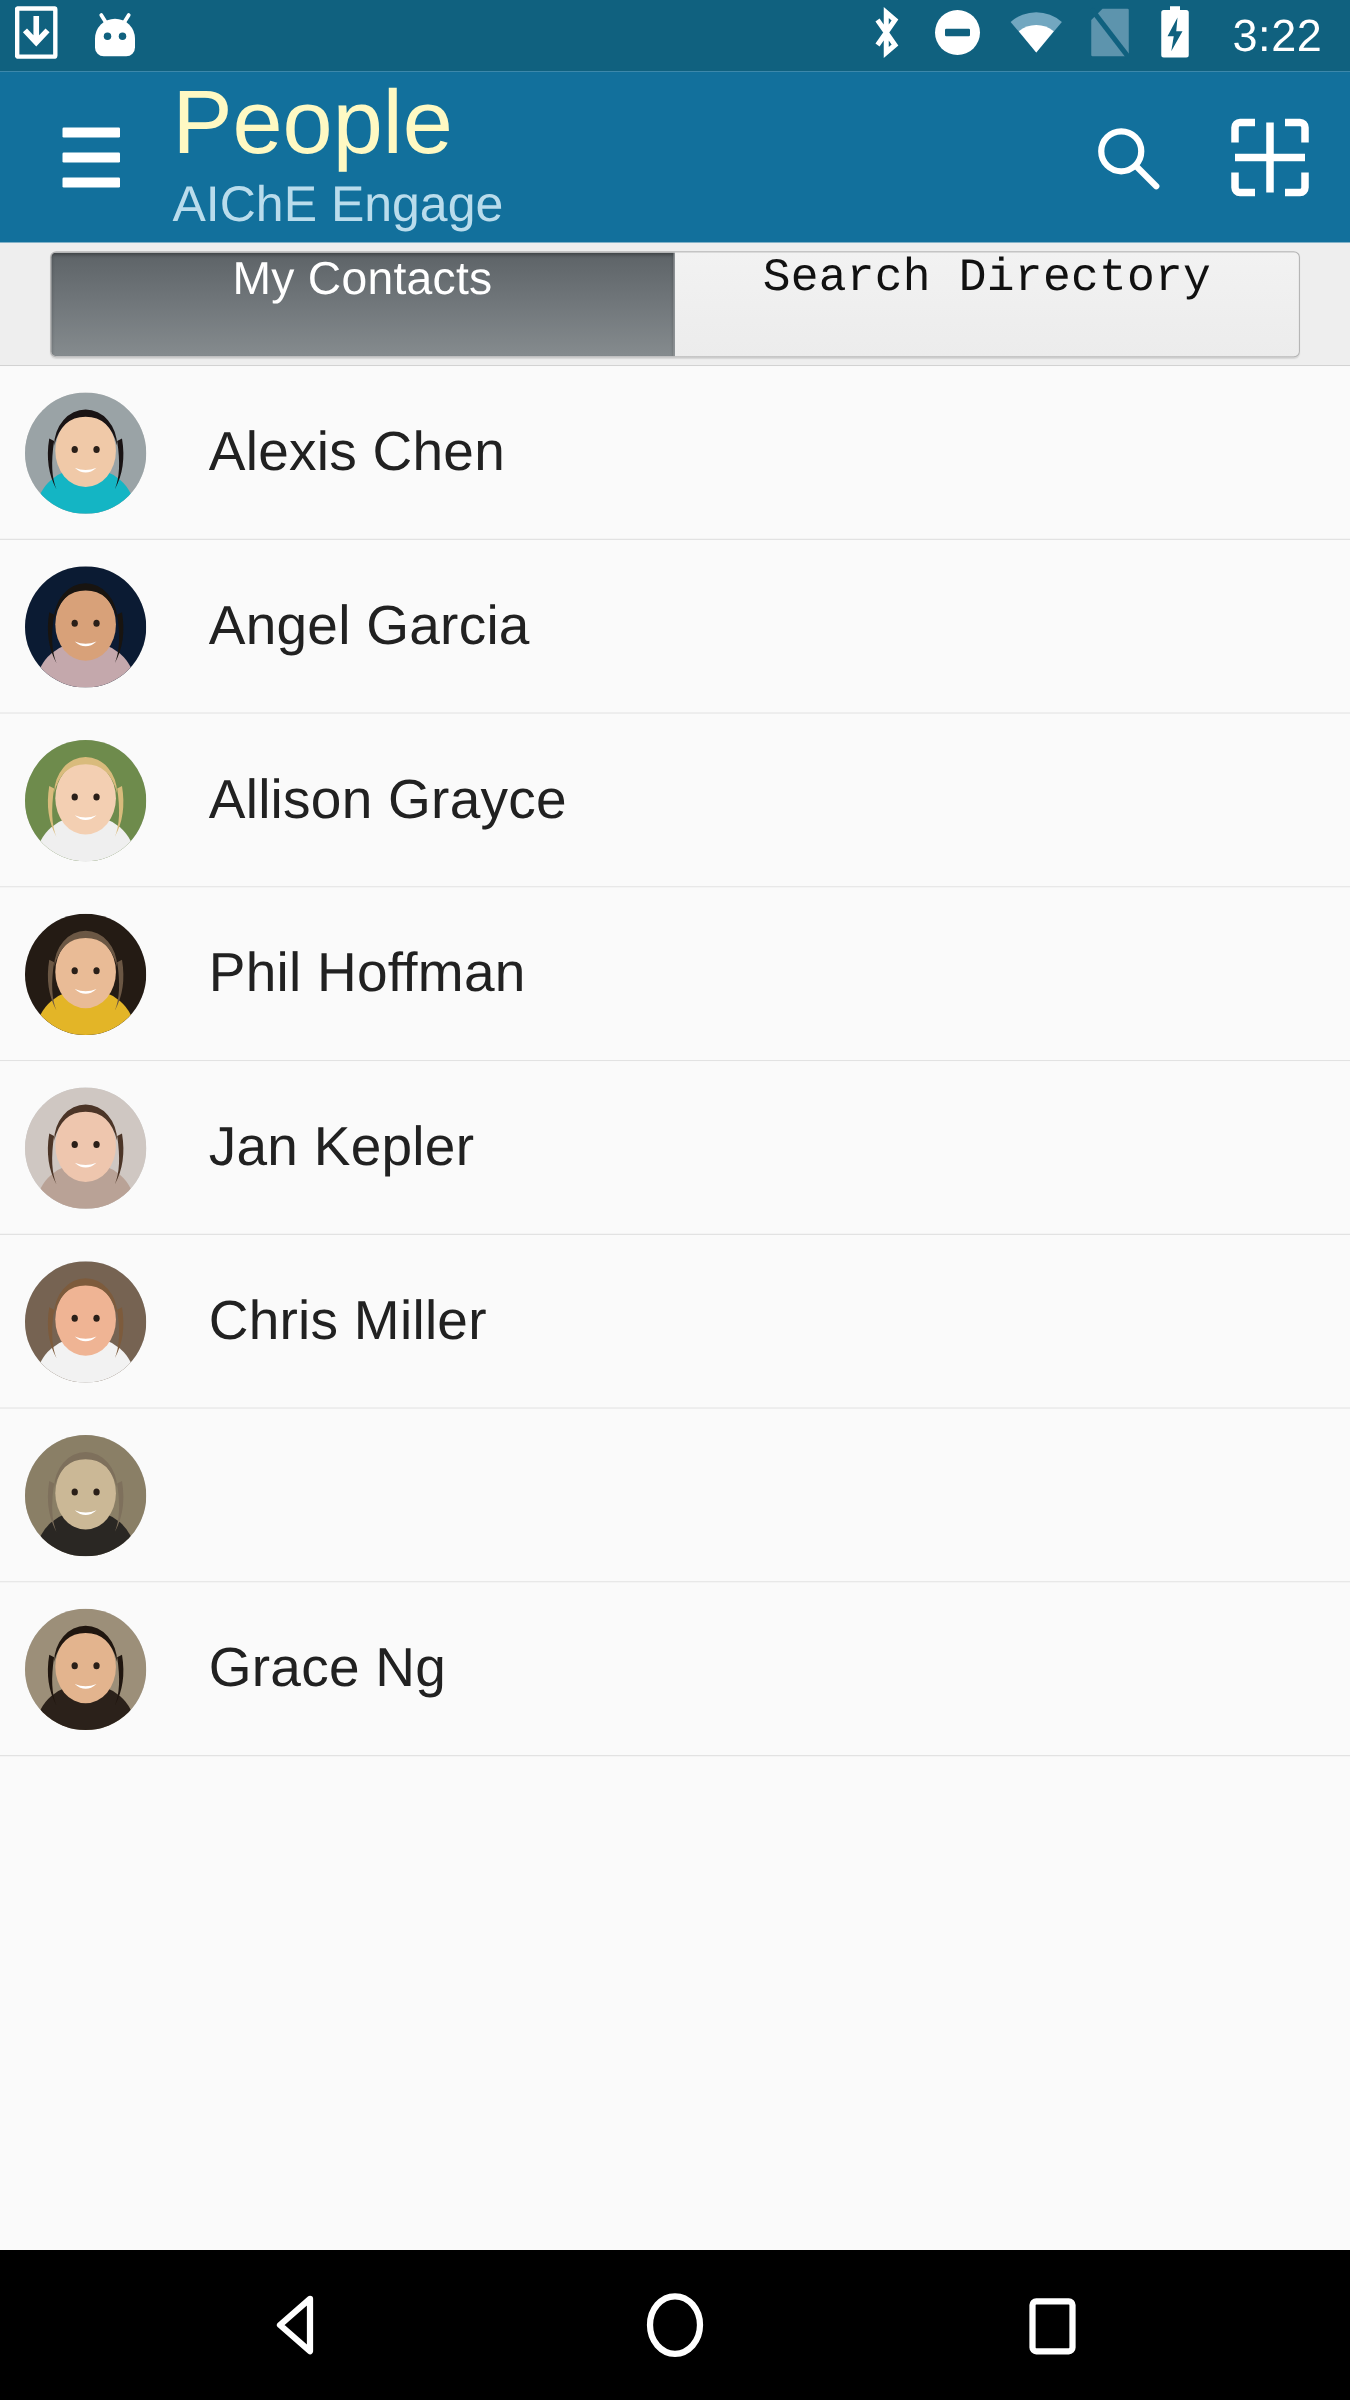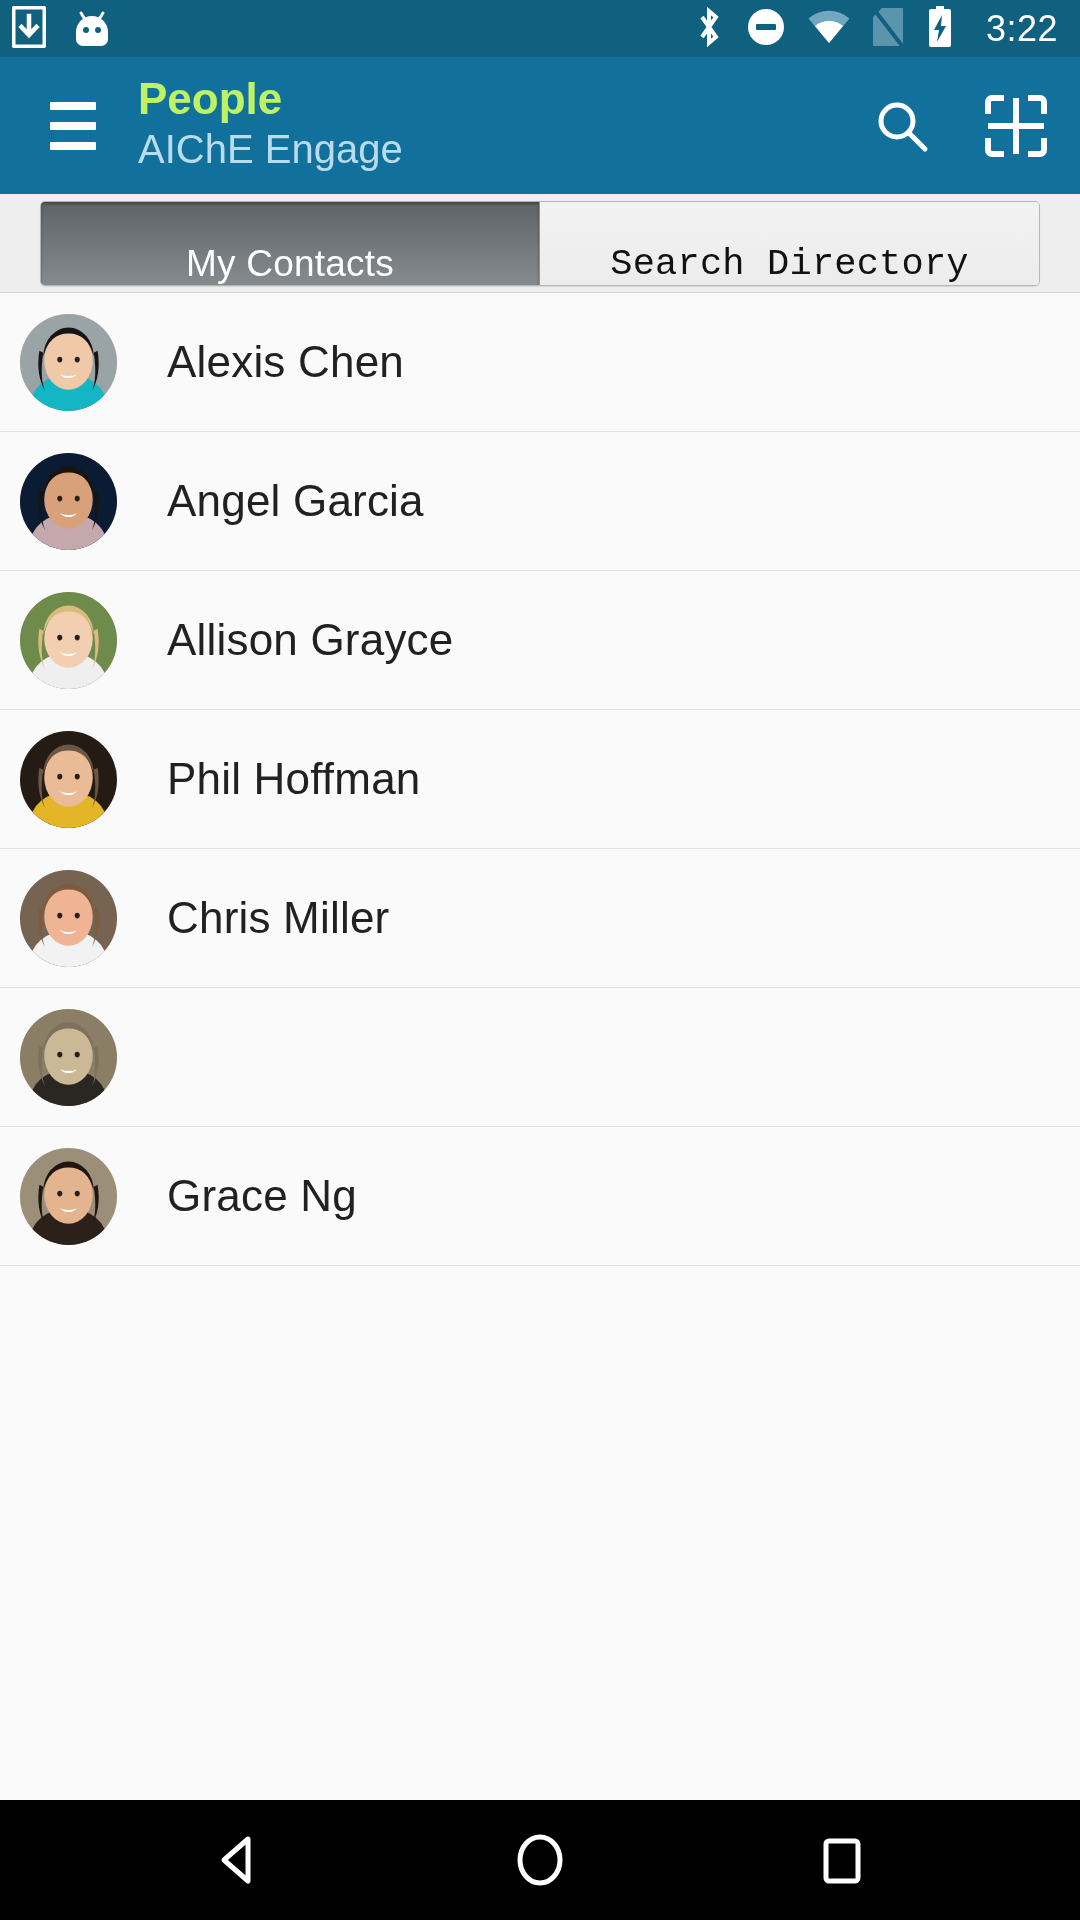--- a/index.html
+++ b/index.html
@@ -41,21 +41,21 @@
   }
   #hamburger-button {
     width:78px; height:78px;
     display:flex; flex-direction:column; justify-content:center;
     align-items:center; gap:12px; flex:0 0 auto;
     margin-right:26px;
   }
   #hamburger-button span { display:block; width:46px; height:8px; background:#ffffff; border-radius:1px; }
   #titles { display:flex; flex-direction:column; justify-content:center; flex:1 1 auto; margin-top:-2px; }
   #app-title {
-    font-size:44px; font-weight:bold; color:#bef264;
+    font-size:72px; font-weight:normal; color:#fef9c3;
     line-height:1.05; letter-spacing:0px;
   }
   #app-subtitle {
     font-size:40px; font-weight:400; color:#b9dcec;
     line-height:1.18; margin-top:4px;
   }
   #app-actions { display:flex; align-items:center; gap:42px; flex:0 0 auto; }
   .action-btn { width:72px; height:72px; display:flex; align-items:center; justify-content:center; }
 
   
@@ -68,21 +68,21 @@
   }
   #tab-group {
     display:flex; width:100%; height:85px;
     border:1px solid #b6b6b6;
     border-radius:5px;
     overflow:hidden;
     box-shadow:0 1px 1px rgba(0,0,0,0.10);
   }
   .tab {
     flex:1 1 50%;
-    display:flex; align-items:flex-end; justify-content:center;
+    display:flex; align-items:flex-start; justify-content:center;
     font-size:37px;
     letter-spacing:0.2px;
   }
   .tab.selected {
     background:linear-gradient(to bottom,#5d6367 0%,#6f7579 45%,#858b8e 100%);
     color:#ffffff;
     box-shadow:inset 0 2px 3px rgba(0,0,0,0.33);
     border-right:1px solid #8b9093;
   }
   .tab.unselected {
@@ -288,20 +288,36 @@
             <ellipse cx="41" cy="47" rx="2.6" ry="2.9" fill="#2a1f18"></ellipse>
             <ellipse cx="59" cy="47" rx="2.6" ry="2.9" fill="#2a1f18"></ellipse>
             <path d="M41 62 q9 8 18 0 q-9 4 -18 0 z" fill="#ffffff"></path>
           </svg>
         </div>
         <div class="contact-name">Phil Hoffman</div>
       </div>
       <div class="contact-row">
         <div class="avatar">
           <svg viewBox="0 0 100 100" preserveAspectRatio="xMidYMid slice">
+            <rect width="100" height="100" fill="#cfc7c2"></rect>
+            <ellipse cx="50" cy="96" rx="40" ry="34" fill="#b9a296"></ellipse>
+            <ellipse cx="50" cy="48" rx="25" ry="30" fill="#eec6ae"></ellipse>
+            <path d="M24 44 a26 30 0 0 1 52 0 q-6 -24 -26 -24 q-20 0 -26 24 z" fill="#4c3527"></path>
+            <path d="M24 40 q-4 26 2 40 q-10 -18 -6 -42 z" fill="#4c3527"></path>
+            <path d="M76 40 q4 26 -2 40 q10 -18 6 -42 z" fill="#4c3527"></path>
+            <ellipse cx="41" cy="47" rx="2.6" ry="2.9" fill="#2a1f18"></ellipse>
+            <ellipse cx="59" cy="47" rx="2.6" ry="2.9" fill="#2a1f18"></ellipse>
+            <path d="M41 62 q9 8 18 0 q-9 4 -18 0 z" fill="#ffffff"></path>
+          </svg>
+        </div>
+        <div class="contact-name">Jan Kepler</div>
+      </div>
+      <div class="contact-row">
+        <div class="avatar">
+          <svg viewBox="0 0 100 100" preserveAspectRatio="xMidYMid slice">
             <rect width="100" height="100" fill="#766352"></rect>
             <ellipse cx="50" cy="96" rx="40" ry="34" fill="#f2f2f2"></ellipse>
             <ellipse cx="50" cy="48" rx="25" ry="30" fill="#efb494"></ellipse>
             <path d="M24 44 a26 30 0 0 1 52 0 q-6 -24 -26 -24 q-20 0 -26 24 z" fill="#7d5b3c"></path>
             <path d="M24 40 q-4 26 2 40 q-10 -18 -6 -42 z" fill="#7d5b3c"></path>
             <path d="M76 40 q4 26 -2 40 q10 -18 6 -42 z" fill="#7d5b3c"></path>
             <ellipse cx="41" cy="47" rx="2.6" ry="2.9" fill="#2a1f18"></ellipse>
             <ellipse cx="59" cy="47" rx="2.6" ry="2.9" fill="#2a1f18"></ellipse>
             <path d="M41 62 q9 8 18 0 q-9 4 -18 0 z" fill="#ffffff"></path>
           </svg>

